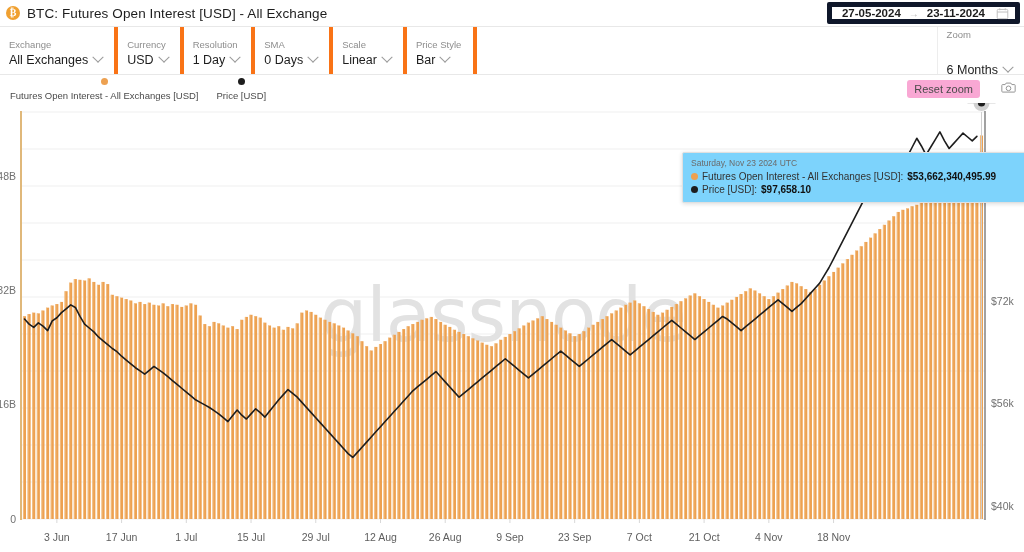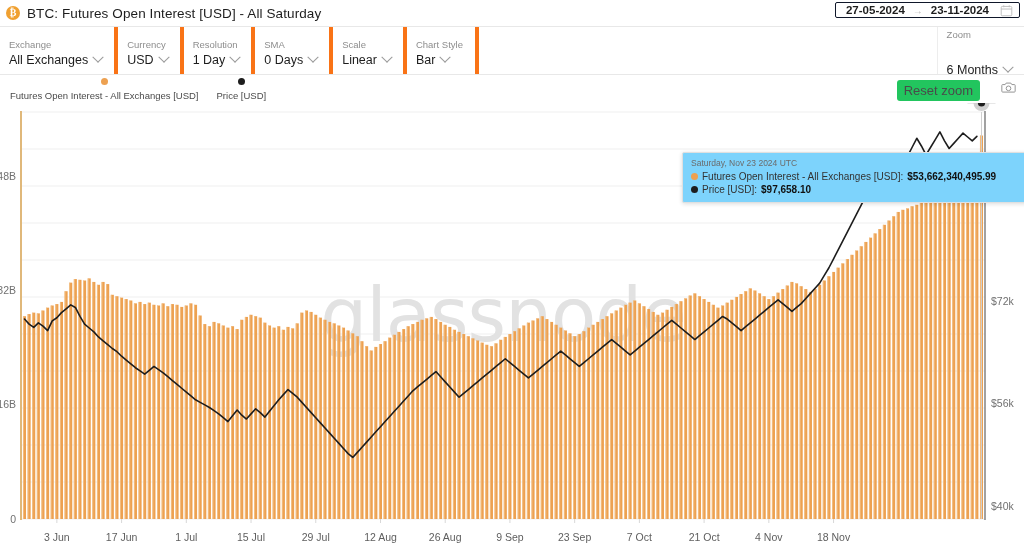--- a/index.html
+++ b/index.html
@@ -24,21 +24,21 @@
     font-size:10px; font-weight:bold; line-height:14px; text-align:center;
     margin-left:6px; margin-right:7px; flex:0 0 auto;
     font-family:"Liberation Serif", serif;
   }
   .page-title {
     font-size:13.5px; color:#1d1d1d; letter-spacing:0.1px; white-space:nowrap;
   }
   .date-range {
     position:absolute; right:4px; top:2px;
     display:flex; align-items:center; gap:0px;
-    border:1px solid #0f172a; border-radius:2px; height:16px;
+    border:5px solid #0f172a; border-radius:2px; height:22px;
     padding:0 4px; background:#fff;
   }
   .date-range .dv { font-size:11.5px; color:#1d1d1d; font-weight:600; padding:0 6px; }
   .date-range .arw { color:#b5b5b5; font-size:10px; padding:0 2px; }
   .cal-ic { margin-left:5px; margin-right:2px; opacity:.55; display:flex; }
 
   
   .controls {
     position:absolute; left:0; top:27px; width:1024px; height:48px;
     display:flex; border-bottom:1px solid #e8e8e8;
@@ -61,22 +61,22 @@
   .legendrow {
     position:absolute; left:0; top:75px; width:1024px; height:28px;
     display:flex; align-items:center;
   }
   .leg-item { display:flex; align-items:center; gap:5px; margin-left:10px;flex-direction:column; }
   .leg-item.second { margin-left:18px; }
   .dot { width:7px; height:7px; border-radius:50%; flex:0 0 auto; }
   .leg-txt { font-size:9.5px; color:#4a4a4a; white-space:nowrap; }
   .reset-zoom {
     position:absolute; right:44px; top:5px;
-    font-size:13px; color:#4a4a4a; padding:3px 7px; border-radius:3px;
-    background:#22c55e; cursor:pointer; white-space:nowrap;
+    font-size:11px; color:#4a4a4a; padding:3px 7px; border-radius:3px;
+    background:#f9a8d4; cursor:pointer; white-space:nowrap;
   }
   .cam-btn { position:absolute; right:8px; top:5px; opacity:.62; cursor:pointer; display:flex; }
 
   
   .chartwrap { position:absolute; left:0; top:103px; width:1024px; height:449px; }
   #chart-svg { display:block; }
   .wm {
     font-family:"DejaVu Sans", sans-serif;
     font-size:74px; fill:#e2e2e2; letter-spacing:-1px;
     font-weight:400;
@@ -96,21 +96,21 @@
   .tt-lbl { font-size:10px; color:#333; }
   .tt-val { font-size:10px; color:#111; font-weight:bold; }
 </style>
 </head>
 <body>
 
 <div id="app">
 
   <div class="header">
     <div class="btc-icon">₿</div>
-    <div class="page-title">BTC: Futures Open Interest [USD] - All Saturday</div>
+    <div class="page-title">BTC: Futures Open Interest [USD] - All Exchange</div>
 
     <div class="date-range">
       <span class="dv">27-05-2024</span>
       <span class="arw">→</span>
       <span class="dv">23-11-2024</span>
       <span class="cal-ic">
         <svg width="13" height="13" viewBox="0 0 16 16">
             <rect x="1.5" y="3" width="13" height="11.5" rx="1.3" fill="none" stroke="#8a8a8a" stroke-width="1.2"></rect>
             <line x1="1.5" y1="6.2" x2="14.5" y2="6.2" stroke="#8a8a8a" stroke-width="1.2"></line>
             <line x1="4.6" y1="1.6" x2="4.6" y2="4" stroke="#8a8a8a" stroke-width="1.2"></line>
@@ -150,21 +150,21 @@
         </span>
     </div>
     <div class="ctl">
       <span class="lbl">Scale</span>
       <span class="valrow">
           <span class="val">Linear</span>
           <span class="chev"></span>
         </span>
     </div>
     <div class="ctl">
-      <span class="lbl">Chart Style</span>
+      <span class="lbl">Price Style</span>
       <span class="valrow">
           <span class="val">Bar</span>
           <span class="chev"></span>
         </span>
     </div>
     <div class="ctl-spacer"></div>
     <div class="ctl ctl-zoom">
       <span class="lbl">Zoom</span>
       <span class="valrow">
           <span class="val">6 Months</span>

